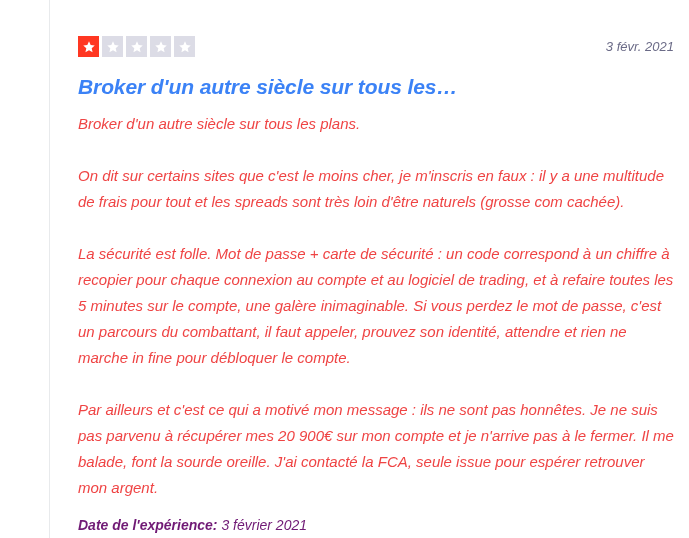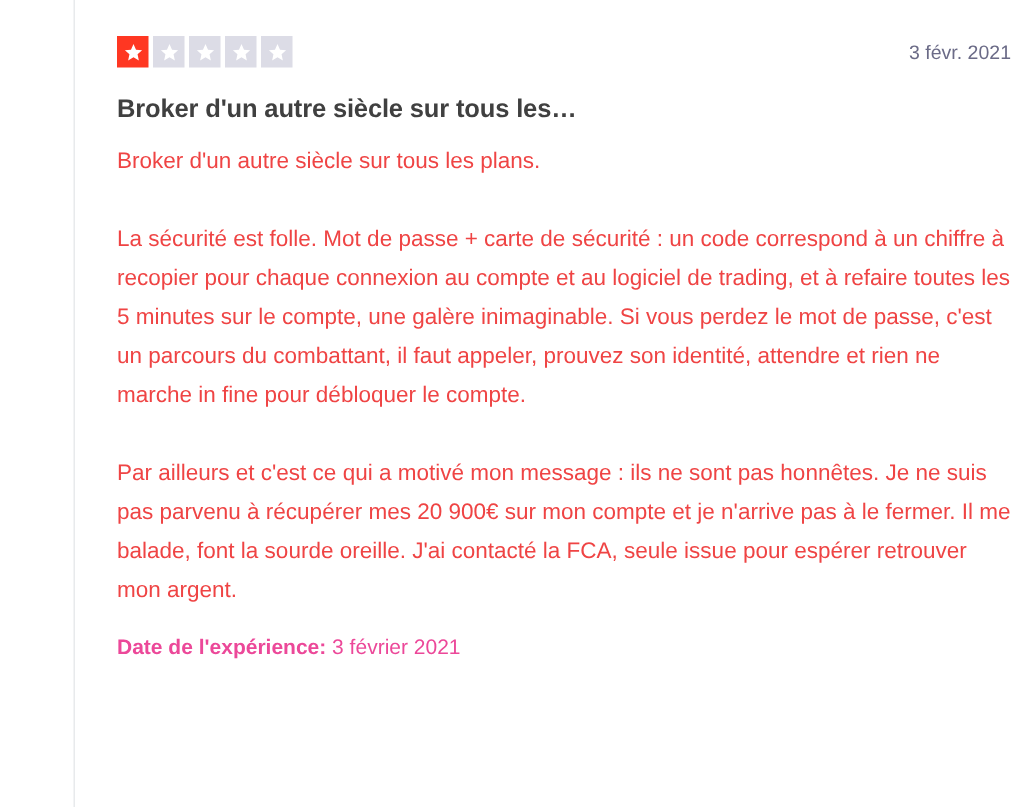--- a/index.html
+++ b/index.html
@@ -25,22 +25,23 @@
     position: absolute;
     left: 49px;
     top: 0;
     width: 1px;
     height: 538px;
     background: #e8eaec;
   }
   .review {
     position: absolute;
     left: 78px;
-    top: 0;
+    top: 12px;
     width: 596px;
+    font-style: italic;
   }
   .review-header {
     display: flex;
     align-items: flex-start;
     justify-content: space-between;
     padding-top: 24px;
   }
   .stars {
     display: flex;
     gap: 3px;
@@ -64,42 +65,42 @@
   }
   .date-top {
     font-size: 13px;
     color: #6b6b87;
     line-height: 21px;
     white-space: nowrap;
   }
   .review-title {
     margin: 0;
     padding-top: 18px;
-    font-size: 17px;
+    font-size: 21px;
     font-weight: bold;
-    color: #404040;
+    color: #3b82f6;
     letter-spacing: -0.1px;
   }
   .review-body {
     padding-top: 12px;
     font-size: 15px;
     line-height: 26px;
     color: #ef4444;
   }
   .review-body p {
     margin: 0 0 26px 0;
   }
   .review-body p:last-child {
     margin-bottom: 0;
   }
   .experience-date {
     padding-top: 14px;
     font-size: 14px;
     line-height: 20px;
-    color: #ec4899;
+    color: #701a75;
   }
   .experience-date .label {
     font-weight: bold;
   }
 </style>
 </head>
 <body>
 
 <div class="page">
 
@@ -137,20 +138,21 @@
         </span>
       </div>
 
       <div class="date-top">3 févr. 2021</div>
     </div>
 
     <h2 class="review-title">Broker d'un autre siècle sur tous les…</h2>
 
     <div class="review-body">
       <p>Broker d'un autre siècle sur tous les plans.</p>
+      <p>On dit sur certains sites que c'est le moins cher, je m'inscris en faux : il y a une multitude de frais pour tout et les spreads sont très loin d'être naturels (grosse com cachée).</p>
       <p>La sécurité est folle. Mot de passe + carte de sécurité : un code correspond à un chiffre à recopier pour chaque connexion au compte et au logiciel de trading, et à refaire toutes les 5 minutes sur le compte, une galère inimaginable. Si vous perdez le mot de passe, c'est un parcours du combattant, il faut appeler, prouvez son identité, attendre et rien ne marche in fine pour débloquer le compte.</p>
       <p>Par ailleurs et c'est ce qui a motivé mon message : ils ne sont pas honnêtes. Je ne suis pas parvenu à récupérer mes 20 900€ sur mon compte et je n'arrive pas à le fermer. Il me balade, font la sourde oreille. J'ai contacté la FCA, seule issue pour espérer retrouver mon argent.</p>
     </div>
 
     <div class="experience-date">
       <span class="label">Date de l'expérience:</span>
       <span class="value">3 février 2021</span>
     </div>
 
   </div>

